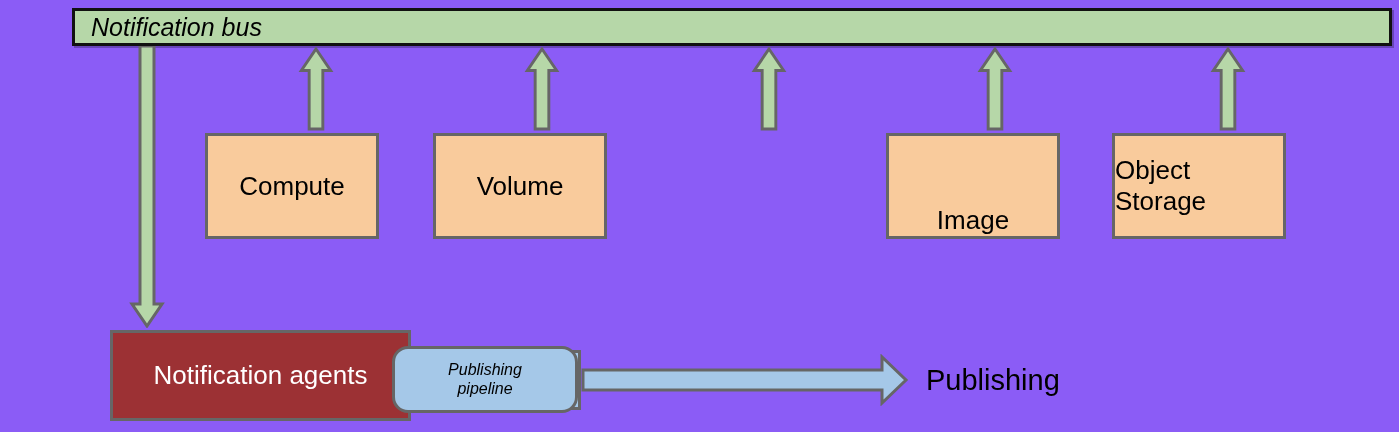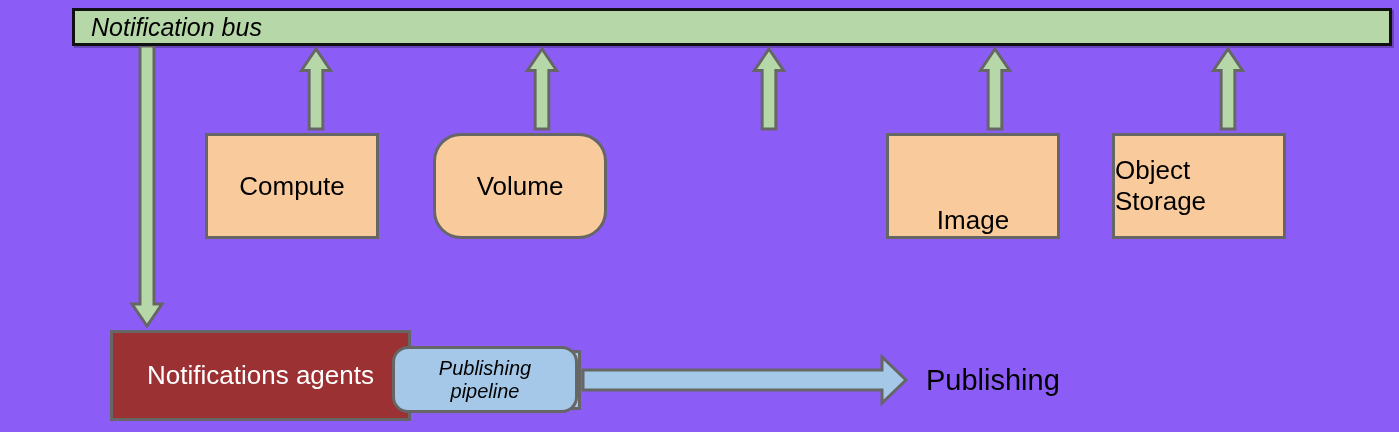--- a/index.html
+++ b/index.html
@@ -44,21 +44,21 @@
     box-sizing: border-box;
     background: var(--orange-fill);
     border: 3px solid var(--gray-border);
     display: flex;
     align-items: center;
     justify-content: center;
     font-size: 26px;
     color: #000000;
   }
   .svc-0 { left: 205px; }
-  .svc-1 { left: 433px; border-radius: 28px; }
+  .svc-1 { left: 433px; }
   .svc-2 { left: 660px; }
   .svc-3 { left: 886px; align-items: flex-end; }
   .svc-4 { left: 1112px; }
 
   
   .up-arrow { top: 47px; width: 36px; height: 84px; }
   .ua-0 { left: 298px; }
   .ua-1 { left: 524px; }
   .ua-2 { left: 751px; }
   .ua-3 { left: 977px; }
@@ -106,21 +106,21 @@
     width: 186px; height: 67px;
     box-sizing: border-box;
     background: var(--blue-fill);
     border: 3px solid var(--gray-border);
     border-radius: 16px;
     display: flex;
     align-items: center;
     justify-content: center;
     text-align: center;
     font-style: italic;
-    font-size: 20px;
+    font-size: 16px;
     line-height: 1.15;
     color: #000000;
   }
   .pipeline-box .wrap { width: 120px; }
 
   
   .right-arrow { left: 581px; top: 354px; width: 328px; height: 52px; }
 
   
   .publishing-label {
@@ -167,21 +167,21 @@
   <div class="abs service-box svc-4">
     <span>Object Storage</span>
   </div>
 
   <svg class="abs down-arrow" viewBox="0 0 36 282">
     <polygon class="green-shape" points="11,0 25,0 25,258 33,258 18,280 3,258 11,258"></polygon>
   </svg>
 
 
   <div class="abs agents-box">
-    <span>Notifications agents</span>
+    <span>Notification agents</span>
   </div>
 
   <div class="abs pipeline-back"></div>
   <div class="abs pipeline-box">
     <span class="wrap">Publishing pipeline</span>
   </div>
 
   <svg class="abs right-arrow" viewBox="0 0 328 52">
     <polygon class="blue-shape" points="2,16 301,16 301,3 325,26 301,49 301,36 2,36"></polygon>
   </svg>

